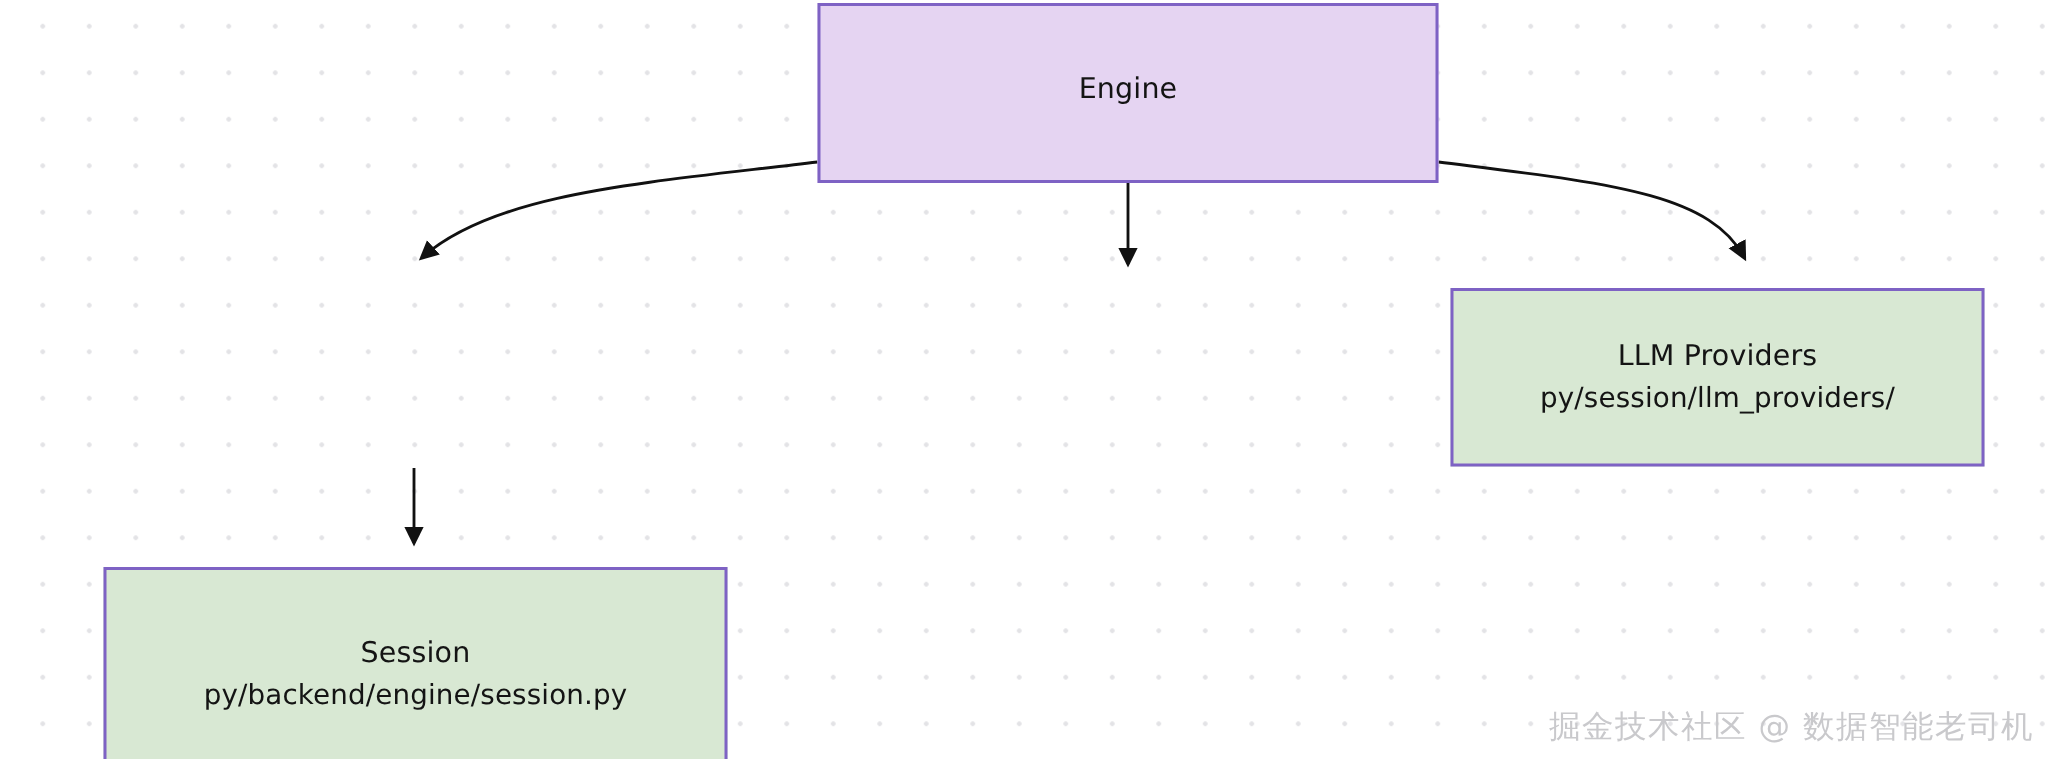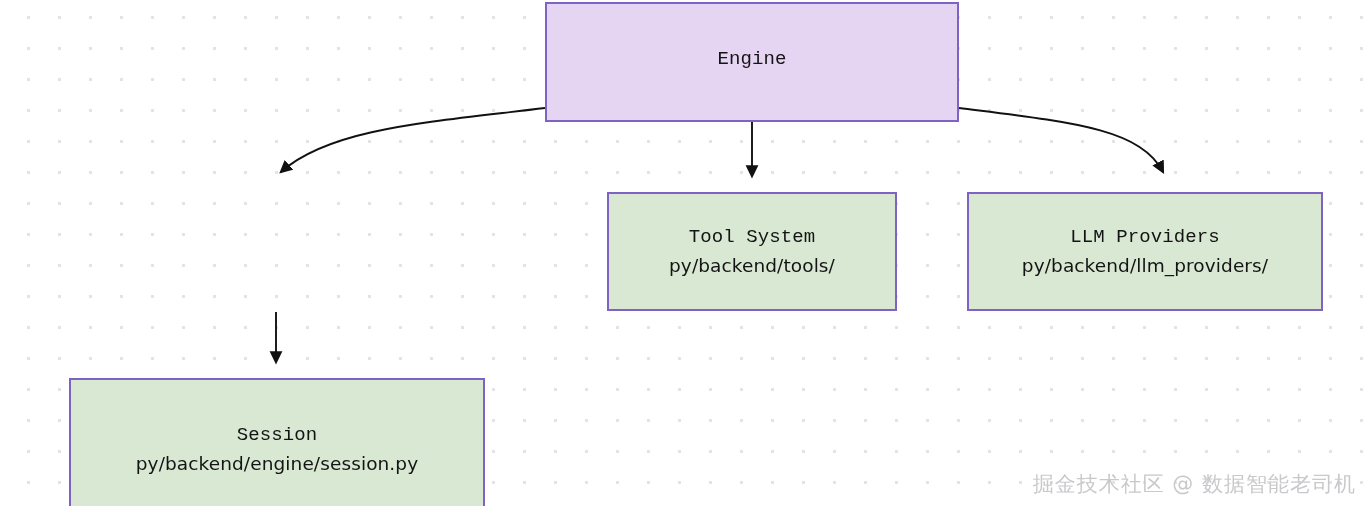--- a/index.html
+++ b/index.html
@@ -36,21 +36,20 @@
     text-align: center;
     line-height: 1.32;
     color: #141414;
   }
   .node.purple { background: #e5d4f2; }
   .node.green  { background: #d8e8d3; }
   .node-title {
     font-size: 19px;
     letter-spacing: .1px;
     margin-bottom: 4px;
-    font-family: Liberation Mono, monospace;
   }
   .node-path {
     font-size: 18.5px;
     letter-spacing: .1px;
   }
   #n-engine   { left: 545px; top: 2px;   width: 414px; height: 120px; }
   #n-session-manager { left: 16px;  top: 192px; width: 518px; height: 120px; }
   #n-tool-system     { left: 607px; top: 192px; width: 290px; height: 119px; }
   #n-llm-providers   { left: 967px; top: 192px; width: 356px; height: 119px; }
   #n-session         { left: 69px;  top: 378px; width: 416px; height: 144px; }
@@ -86,28 +85,24 @@
     <path d="M 959,108 C 1070,122 1140,128 1163,172" fill="none" stroke="#111111" stroke-width="1.9" marker-end="url(#arrow)"></path>
 
     <path d="M 276,312 L 276,362" fill="none" stroke="#111111" stroke-width="1.9" marker-end="url(#arrow)"></path>
   </svg>
 
   <div class="node purple" id="n-engine">
     <div class="node-title">Engine</div>
   </div>
 
 
-  <div class="node green" id="n-tool-system">
-    <div class="node-title">Tool System</div>
-    <div class="node-path">py/backend/tools/</div>
-  </div>
 
   <div class="node green" id="n-llm-providers">
     <div class="node-title">LLM Providers</div>
-    <div class="node-path">py/backend/llm_providers/</div>
+    <div class="node-path">py/session/llm_providers/</div>
   </div>
 
   <div class="node green" id="n-session">
     <div class="node-title">Session</div>
     <div class="node-path">py/backend/engine/session.py</div>
   </div>
 
   <div id="watermark">掘金技术社区 @ 数据智能老司机</div>
 
 </div>

